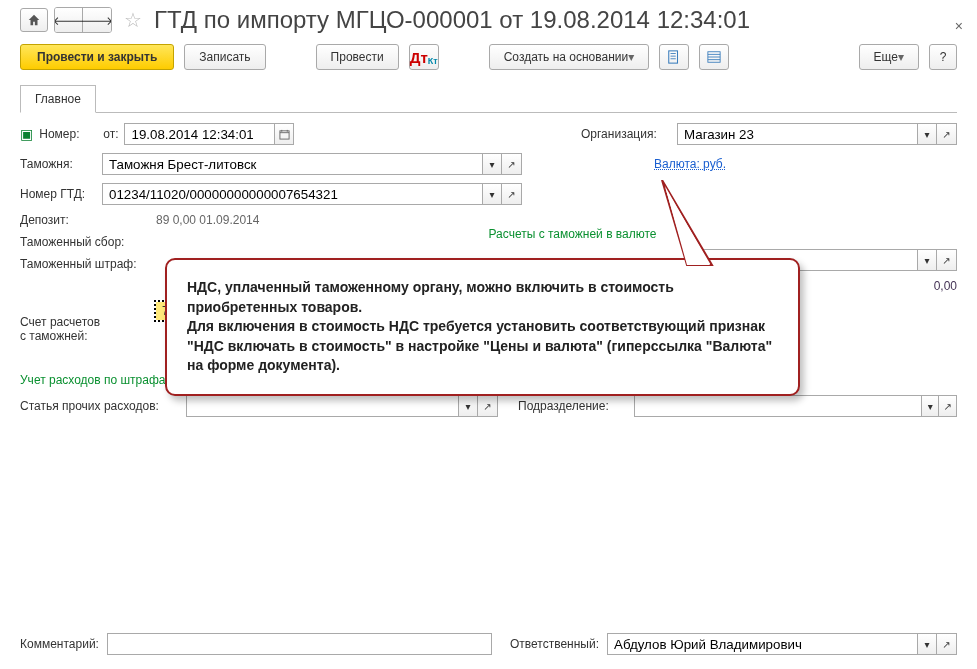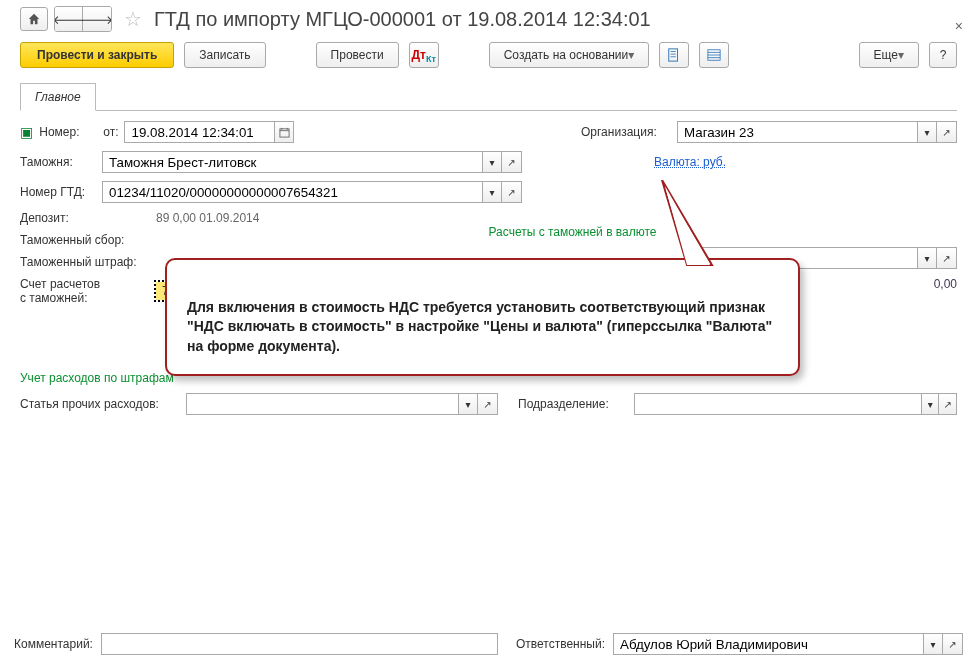--- a/index.html
+++ b/index.html
@@ -25,21 +25,21 @@
     border-radius: 3px;
     background: linear-gradient(#fff,#eee);
     display: flex; align-items: center; justify-content: center;
     cursor: pointer;
     font-size: 12px;
   }
   .nav-grp { display:flex; border:1px solid #a9a9a9; border-radius:3px; overflow:hidden;}
   .nav-grp .btn-sq { border:none; border-right:1px solid #a9a9a9; border-radius:0;}
   .nav-grp .btn-sq:last-child { border-right:none;}
   .star { font-size: 20px; color:#bbb; margin: 0 6px; cursor:pointer;}
-  .title { font-size: 20px; color:#444; }
+  .title { font-size: 24px; color:#444; }
   .close-x { position:absolute; right:14px; top:18px; font-size:14px; color:#666; cursor:pointer;}
   .toolbar {
     display:flex; align-items:center;
     padding: 6px 20px; gap:10px;
   }
   .btn {
     height: 26px;
     border: 1px solid #a9a9a9;
     border-radius:3px;
     background: linear-gradient(#fff,#eee);
@@ -64,21 +64,20 @@
     margin: 8px 20px 0 20px;
   }
   .tab {
     padding: 6px 14px;
     border: 1px solid #bbb;
     border-bottom: none;
     background: #f4f4f4;
     position:relative; top:1px;
     cursor:pointer;
     margin-right: 2px;
-    font-style: italic;
   }
   .tab.active { background:#fff; border-bottom:1px solid #fff; }
   .form-area { padding: 10px 20px; }
   .row { display:flex; align-items:center; margin-bottom:8px; gap:6px;}
   .lbl { width: 90px; min-width:90px; }
   .input {
     height:22px;
     border:1px solid #a9a9a9;
     padding: 2px 6px;
     background:#fff;
@@ -114,21 +113,21 @@
   }
   .callout svg.tail {
     position:absolute;
     top:-80px; left:460px;
     width:120px; height:100px;
   }
   .bottom-row {
     position:absolute;
     bottom:8px; left:0; right:0;
     display:flex; align-items:center;
-    padding: 6px 14px; gap:8px;
+    padding: 6px 20px; gap:8px;
   }
   .green-ico { color:#0a8030; font-size:14px;}
   .faded-behind {
     color:#666;
     font-size:12px;
   }
   .val-right { text-align:right; color:#435; }
   .highlight-yellow { outline: 2px dotted #000; background:#ffe97a;}
 </style>
 </head>
@@ -148,21 +147,21 @@
   <span class="title">ГТД по импорту МГЦО-000001 от 19.08.2014 12:34:01</span>
   <span class="close-x">×</span>
 </div>
 
 <div class="toolbar">
   <div class="btn btn-yellow">Провести и закрыть</div>
   <div class="btn">Записать</div>
   <div style="width:30px"></div>
   <div class="btn">Провести</div>
   <div class="btn btn-icon">
-    <span style="color:#c00;font-size:12px;line-height:9px;">Дт</span>
+    <span style="color:#c00;font-size:15px;line-height:9px;">Дт</span>
       <span style="color:#08a;font-size:9px;line-height:9px;position:relative;top:4px;">Кт</span>
   </div>
   <div style="width:30px"></div>
   <div class="btn btn-dropdown">Создать на основании</div>
   <div class="btn" style="width:30px;padding:0;">
     <svg width="14" height="14" viewBox="0 0 16 16">
         <rect x="2" y="1" width="10" height="14" fill="none" stroke="#3a7dbc" stroke-width="1.2"></rect>
         <line x1="4" y1="4" x2="10" y2="4" stroke="#3a7dbc"></line>
         <line x1="4" y1="7" x2="10" y2="7" stroke="#3a7dbc"></line>
         <line x1="4" y1="10" x2="10" y2="10" stroke="#3a7dbc"></line>
@@ -235,21 +234,21 @@
         <span class="lbl" style="width:130px;min-width:130px;">Депозит:</span>
         <span class="faded-behind">89 0,00 01.09.2014</span>
       </div>
       <div class="row">
         <span class="lbl" style="width:130px;min-width:130px;">Таможенный сбор:</span>
       </div>
       <div class="row">
         <span class="lbl" style="width:130px;min-width:130px;">Таможенный штраф:</span>
       </div>
       <div class="row">
-        <span class="lbl" style="width:130px;min-width:130px;line-height:1.2;">
+        <span class="lbl" style="width:130px;min-width:130px;line-height:1.2;margin-top:36px;">
           <span>Счет расчетов</span><br><span>с таможней:</span>
         </span>
         <span class="highlight-yellow" style="padding:2px 6px;">76.01</span>
       </div>
     </div>
     <div class="col">
       <div class="section-hdr">Расчеты с таможней в валюте</div>
       <div class="row">
         <div class="input-group" style="margin-left:auto;">
           <input class="input" style="width: 230px;">
@@ -287,21 +286,21 @@
     </div>
   </div>
 
 </div>
 
 <div class="callout">
   <svg class="tail" viewBox="0 0 120 100">
     <polygon points="60,85 35,0 85,85" fill="#fff" stroke="#a02020" stroke-width="2"></polygon>
     <polygon points="60,85 38,6 83,85" fill="#fff"></polygon>
   </svg>
-  <br>
+  <span>НДС, уплаченный таможенному органу, можно включить в стоимость приобретенных товаров.</span><br>
   <span>Для включения в стоимость НДС требуется установить соответствующий признак "НДС включать в стоимость" в настройке "Цены и валюта" (гиперссылка "Валюта" на форме документа).</span>
 </div>
 
 <div class="bottom-row">
   <span>Комментарий:</span>
   <input class="input" style="flex: 1 1 0%;">
   <span style="margin-left:10px;">Ответственный:</span>
   <div class="input-group" style="flex:0 0 350px;">
     <input class="input" style="width: 310px;" value="Абдулов Юрий Владимирович">
     <div class="ig-btn">▾</div>

